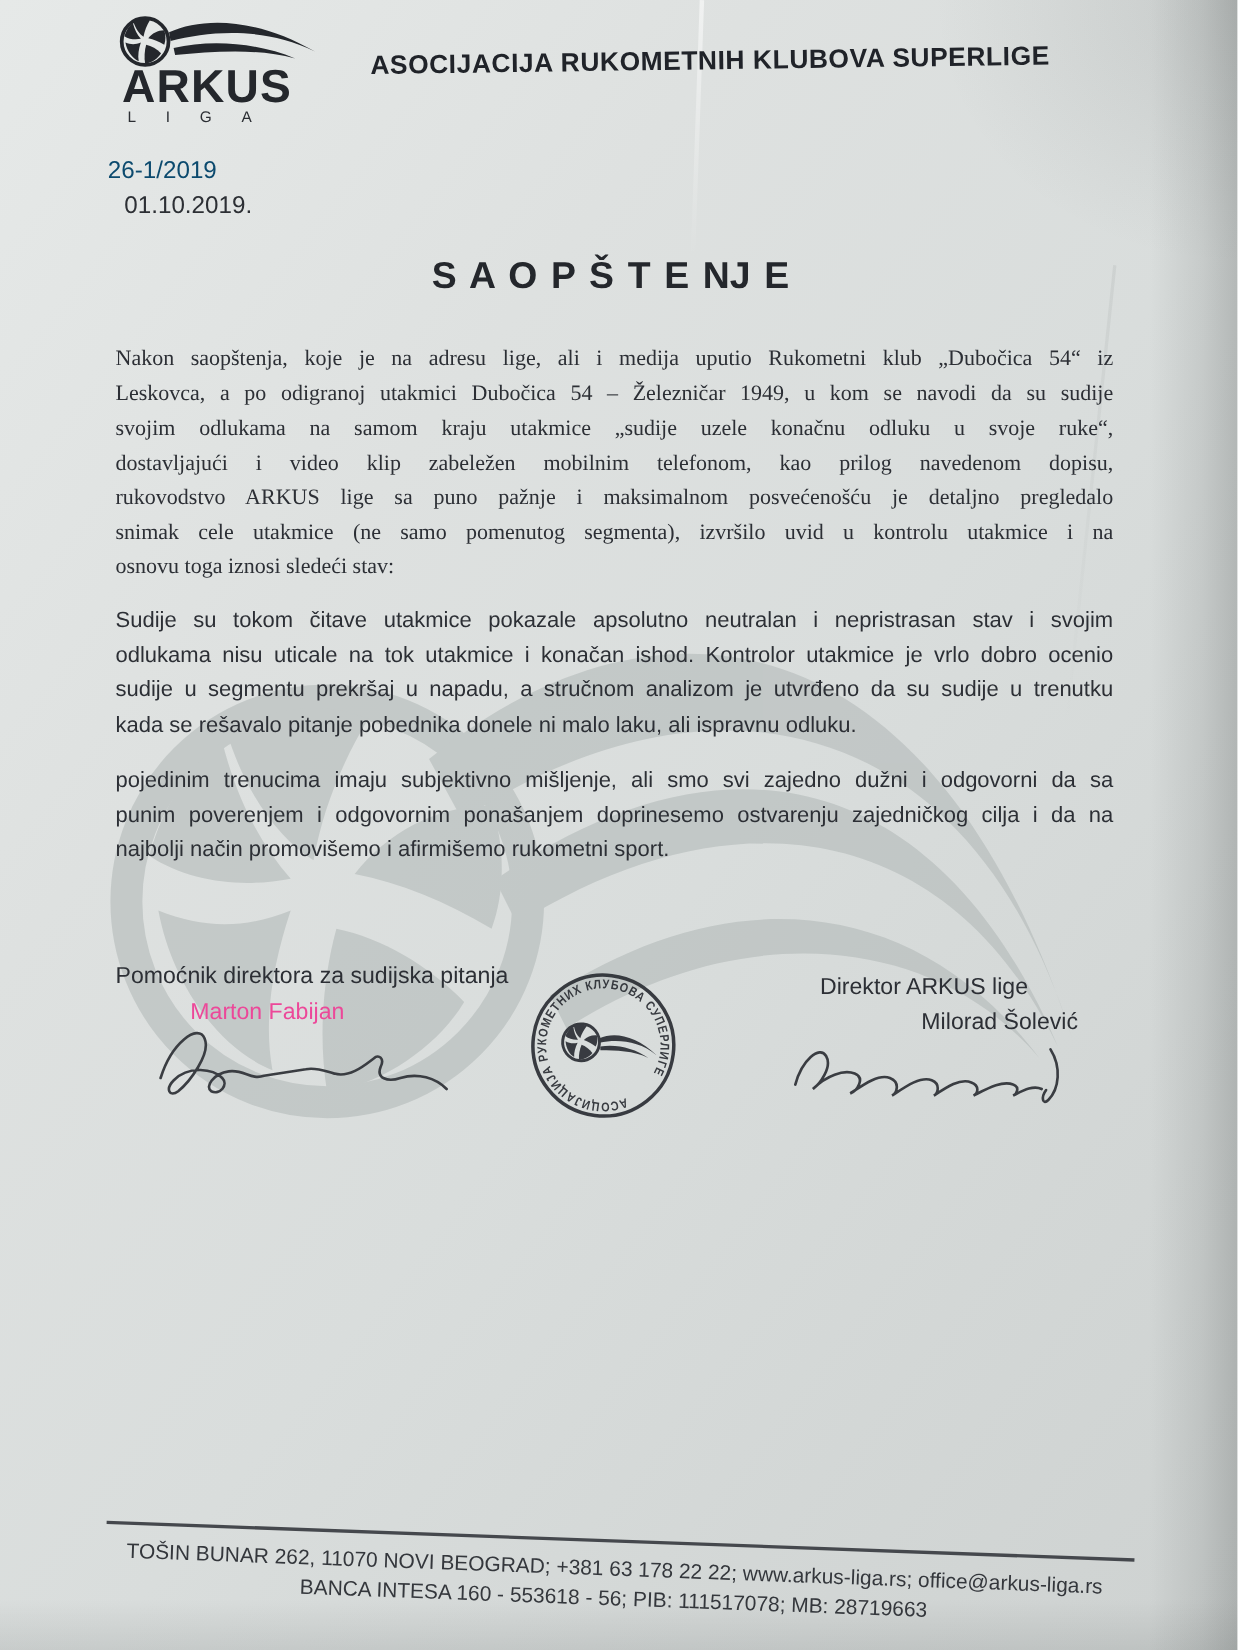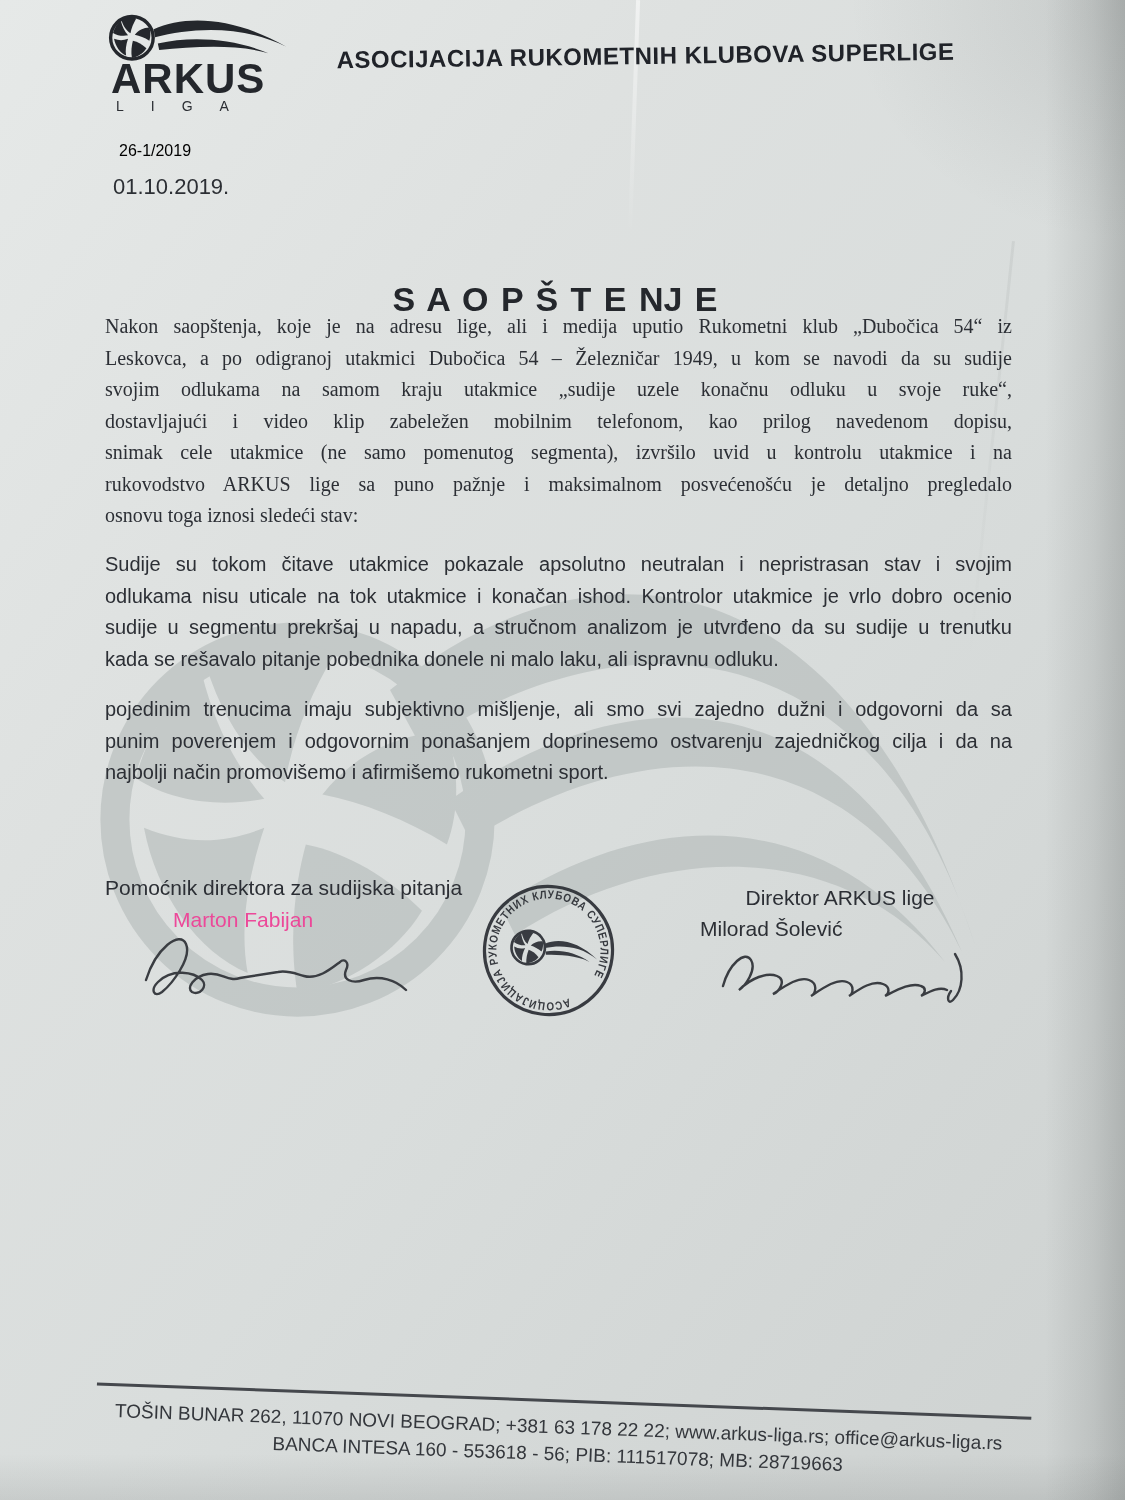--- a/index.html
+++ b/index.html
@@ -22,38 +22,38 @@
 
   .wm{position:absolute;inset:0;z-index:1;pointer-events:none;}
   .content{position:absolute;inset:0;z-index:2;}
 
   
   .logo-svg{position:absolute;left:106px;top:6px;width:190px;height:60px;color:#24272c;}
   .logo-word{position:absolute;left:111px;top:58px;font-size:42px;font-weight:bold;color:#24272c;letter-spacing:1px;line-height:1;}
   .logo-sub{position:absolute;left:116px;top:99px;font-size:14px;font-weight:normal;color:#2b2e33;letter-spacing:27px;line-height:1;}
   .org-title{position:absolute;left:288px;top:42px;width:715px;text-align:center;
     font-size:24px;font-weight:bold;color:#202329;letter-spacing:0.5px;transform:rotate(-0.8deg);}
-  .refnum{position:absolute;left:119px;top:142px;font-size:16px;color:#000000;}
+  .refnum{position:absolute;left:98px;top:142px;font-size:22px;color:#0c4a6e;}
   .docdate{position:absolute;left:113px;top:174px;font-size:22px;color:#2c2f34;}
 
   .doc-title{position:absolute;left:0;top:232px;width:1110px;text-align:center;
-    font-size:34px;font-weight:bold;color:#24272c;word-spacing:3px;margin-top:48px;}
+    font-size:34px;font-weight:bold;color:#24272c;word-spacing:3px;}
 
   
   .bodytext{position:absolute;left:105px;width:907px;color:#2c2f35;font-size:20px;line-height:31.5px;}
   .p1{top:311px;font-family:Liberation Serif, serif;} .p2{top:549px;} .p3{top:694px;}
   .line{display:block;text-align:justify;text-align-last:justify;white-space:normal;}
   .line.last{text-align-last:left;}
 
   
   .role-left{position:absolute;left:105px;top:876px;font-size:21px;color:#2c2f35;}
   .name-left{position:absolute;left:173px;top:908px;font-size:21px;color:#ec4899;}
   .sig-left{position:absolute;left:128px;top:918px;width:300px;height:100px;}
   .role-right{position:absolute;left:700px;top:886px;width:280px;text-align:center;font-size:21px;color:#2c2f35;}
-  .name-right{position:absolute;left:700px;top:917px;width:280px;text-align:left;font-size:21px;color:#2c2f35;}
+  .name-right{position:absolute;left:700px;top:917px;width:280px;text-align:right;font-size:21px;color:#2c2f35;}
   .sig-right{position:absolute;left:715px;top:928px;width:270px;height:90px;}
   .stamp{position:absolute;left:471px;top:873px;width:155px;height:155px;transform:rotate(7deg);opacity:0.92;}
 
   
   .footer{position:absolute;left:85px;top:1382px;width:950px;transform:rotate(2.1deg);transform-origin:left top;color:#34373c;}
   .footer-rule{width:935px;height:3px;background:#45484d;margin-left:12px;}
   .footer-l1{margin-top:14px;text-align:center;font-size:19px;}
   .footer-l2{margin-top:5px;text-align:center;font-size:19px;}
 
   svg{overflow:visible;}
@@ -99,22 +99,22 @@
   <div class="refnum">26-1/2019</div>
   <div class="docdate">01.10.2019.</div>
 
   <div class="doc-title">S A O P Š T E NJ E</div>
 
   <div class="bodytext p1">
     <span class="line">Nakon saopštenja, koje je na adresu lige, ali i medija uputio Rukometni klub „Dubočica 54“ iz</span>
     <span class="line">Leskovca, a po odigranoj utakmici Dubočica 54 – Železničar 1949, u kom se navodi da su sudije</span>
     <span class="line">svojim odlukama na samom kraju utakmice „sudije uzele konačnu odluku u svoje ruke“,</span>
     <span class="line">dostavljajući i video klip zabeležen mobilnim telefonom, kao prilog navedenom dopisu,</span>
+    <span class="line">rukovodstvo ARKUS lige sa puno pažnje i maksimalnom posvećenošću je detaljno pregledalo</span>
     <span class="line">snimak cele utakmice (ne samo pomenutog segmenta), izvršilo uvid u kontrolu utakmice i na</span>
-    <span class="line">rukovodstvo ARKUS lige sa puno pažnje i maksimalnom posvećenošću je detaljno pregledalo</span>
     <span class="line last">osnovu toga iznosi sledeći stav:</span>
   </div>
 
   <div class="bodytext p2">
     <span class="line">Sudije su tokom čitave utakmice pokazale apsolutno neutralan i nepristrasan stav i svojim</span>
     <span class="line">odlukama nisu uticale na tok utakmice i konačan ishod. Kontrolor utakmice je vrlo dobro ocenio</span>
     <span class="line">sudije u segmentu prekršaj u napadu, a stručnom analizom je utvrđeno da su sudije u trenutku</span>
     <span class="line last">kada se rešavalo pitanje pobednika donele ni malo laku, ali ispravnu odluku.</span>
   </div>
 

